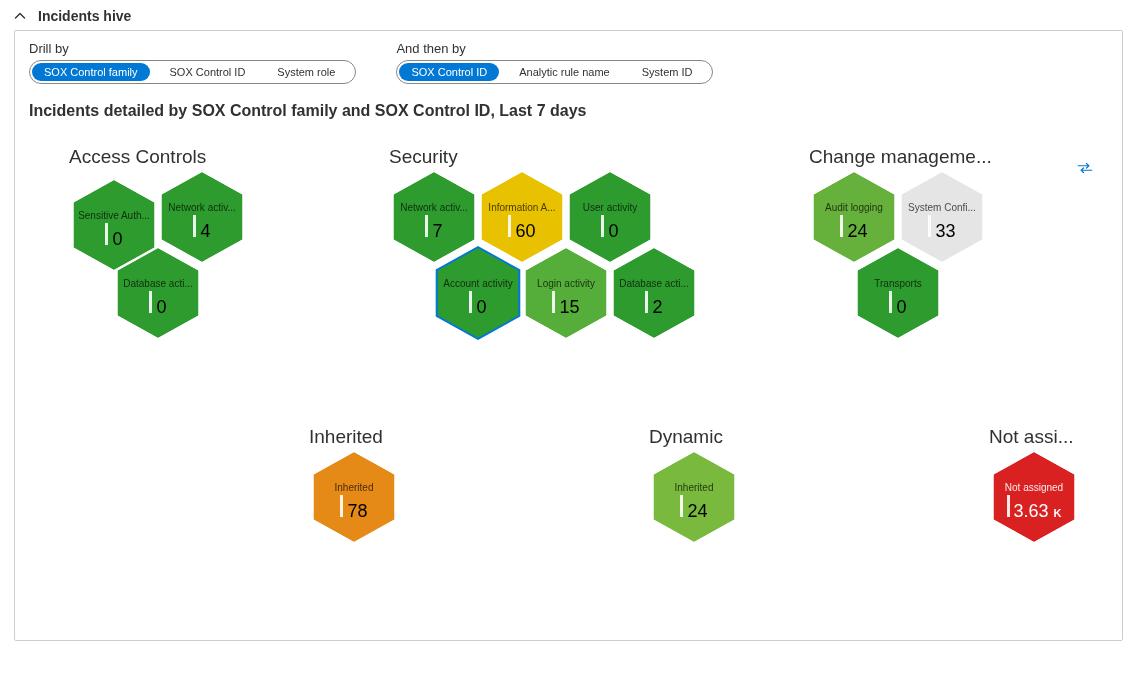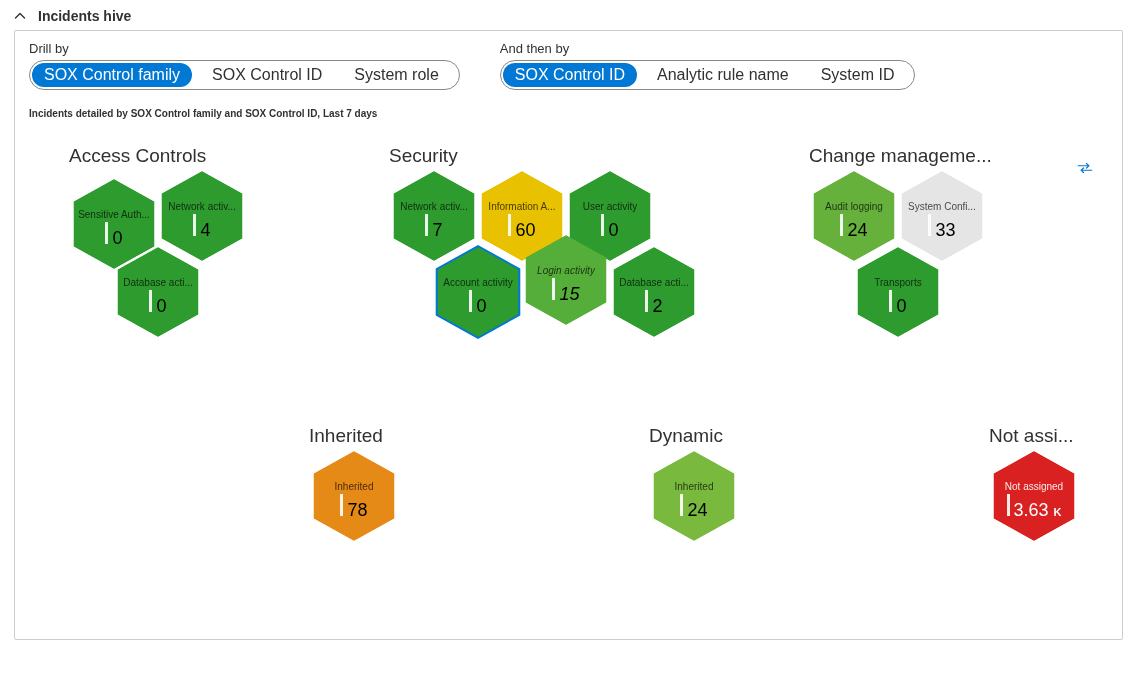--- a/index.html
+++ b/index.html
@@ -39,34 +39,34 @@
   }
   .drill-group { display: flex; flex-direction: column; gap: 4px; }
   .drill-label { font-size: 13px; color: #323130; }
   .pillbar {
     display: inline-flex;
     align-items: center;
     border: 1px solid #8a8886;
     border-radius: 999px;
     padding: 2px 8px 2px 2px;
     gap: 8px;
-    font-size: 16px;
+    font-size: 11px;
   }
   .pill {
     padding: 3px 12px;
     border-radius: 999px;
     cursor: pointer;
     white-space: nowrap;
   }
   .pill.active { background: #0078d4; color: #fff; }
   .pill.inactive { color: #323130; }
   .subtitle {
     margin-top: 18px;
     font-weight: 600;
-    font-size: 10px;
+    font-size: 16px;
   }
   .swap-icon {
     position: absolute;
     top: 128px;
     right: 28px;
     color: #0078d4;
     cursor: pointer;
   }
   .hive-area {
     position: relative;
@@ -251,21 +251,21 @@
           <div style="position: absolute; left: 42px; top: 74px; width: 94px; height: 94px; clip-path: polygon(50% 0%, 95% 25%, 95% 75%, 50% 100%, 5% 75%, 5% 25%); background: rgb(0, 120, 212);"></div>
           <div class="hex" style="left: 44px; top: 76px;">
             <div class="hex-inner" style="background: rgb(46, 155, 46);">
               <div class="hex-label">Account activity</div>
               <div class="hex-val">
                 <span class="hex-bar"></span>
                 <span class="hex-num">0</span>
               </div>
             </div>
           </div>
-          <div class="hex" style="left: 132px; top: 64px; font-style: italic;">
+          <div class="hex" style="left: 132px; top: 76px;">
             <div class="hex-inner" style="background: rgb(86, 174, 58);">
               <div class="hex-label">Login activity</div>
               <div class="hex-val">
                 <span class="hex-bar"></span>
                 <span class="hex-num">15</span>
               </div>
             </div>
           </div>
           <div class="hex" style="left: 220px; top: 76px;">
             <div class="hex-inner" style="background: rgb(46, 155, 46);">

